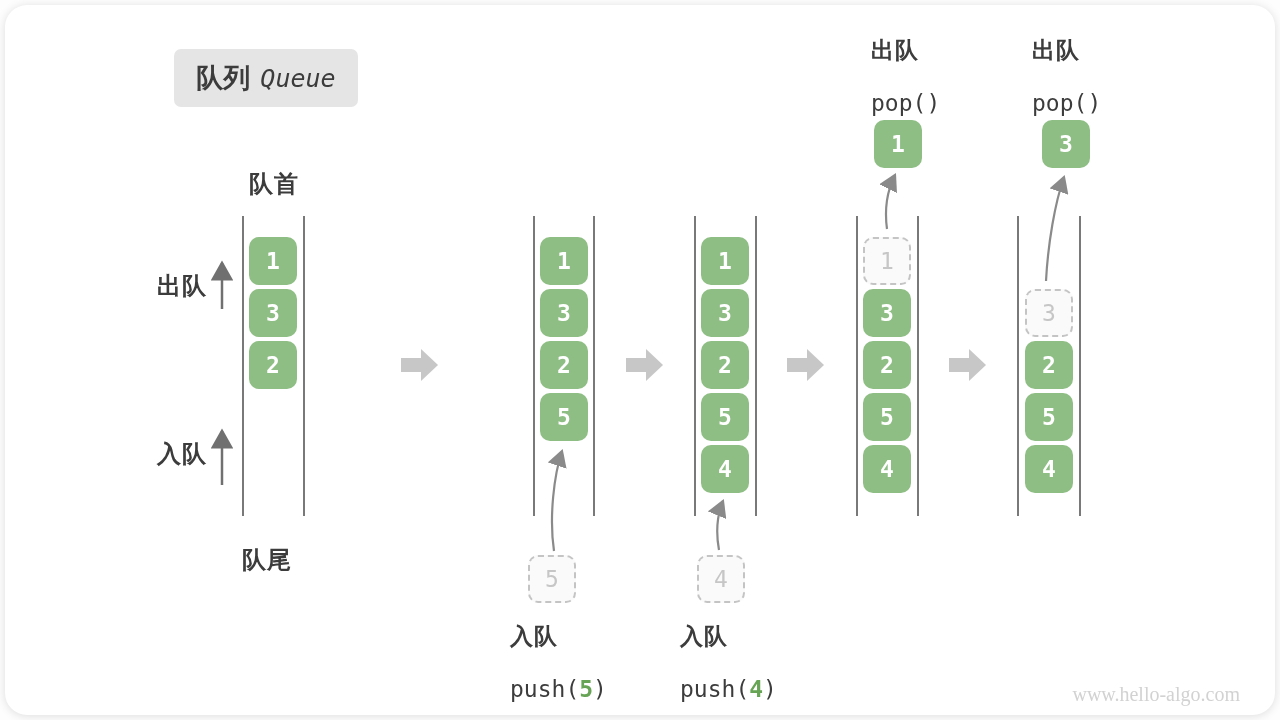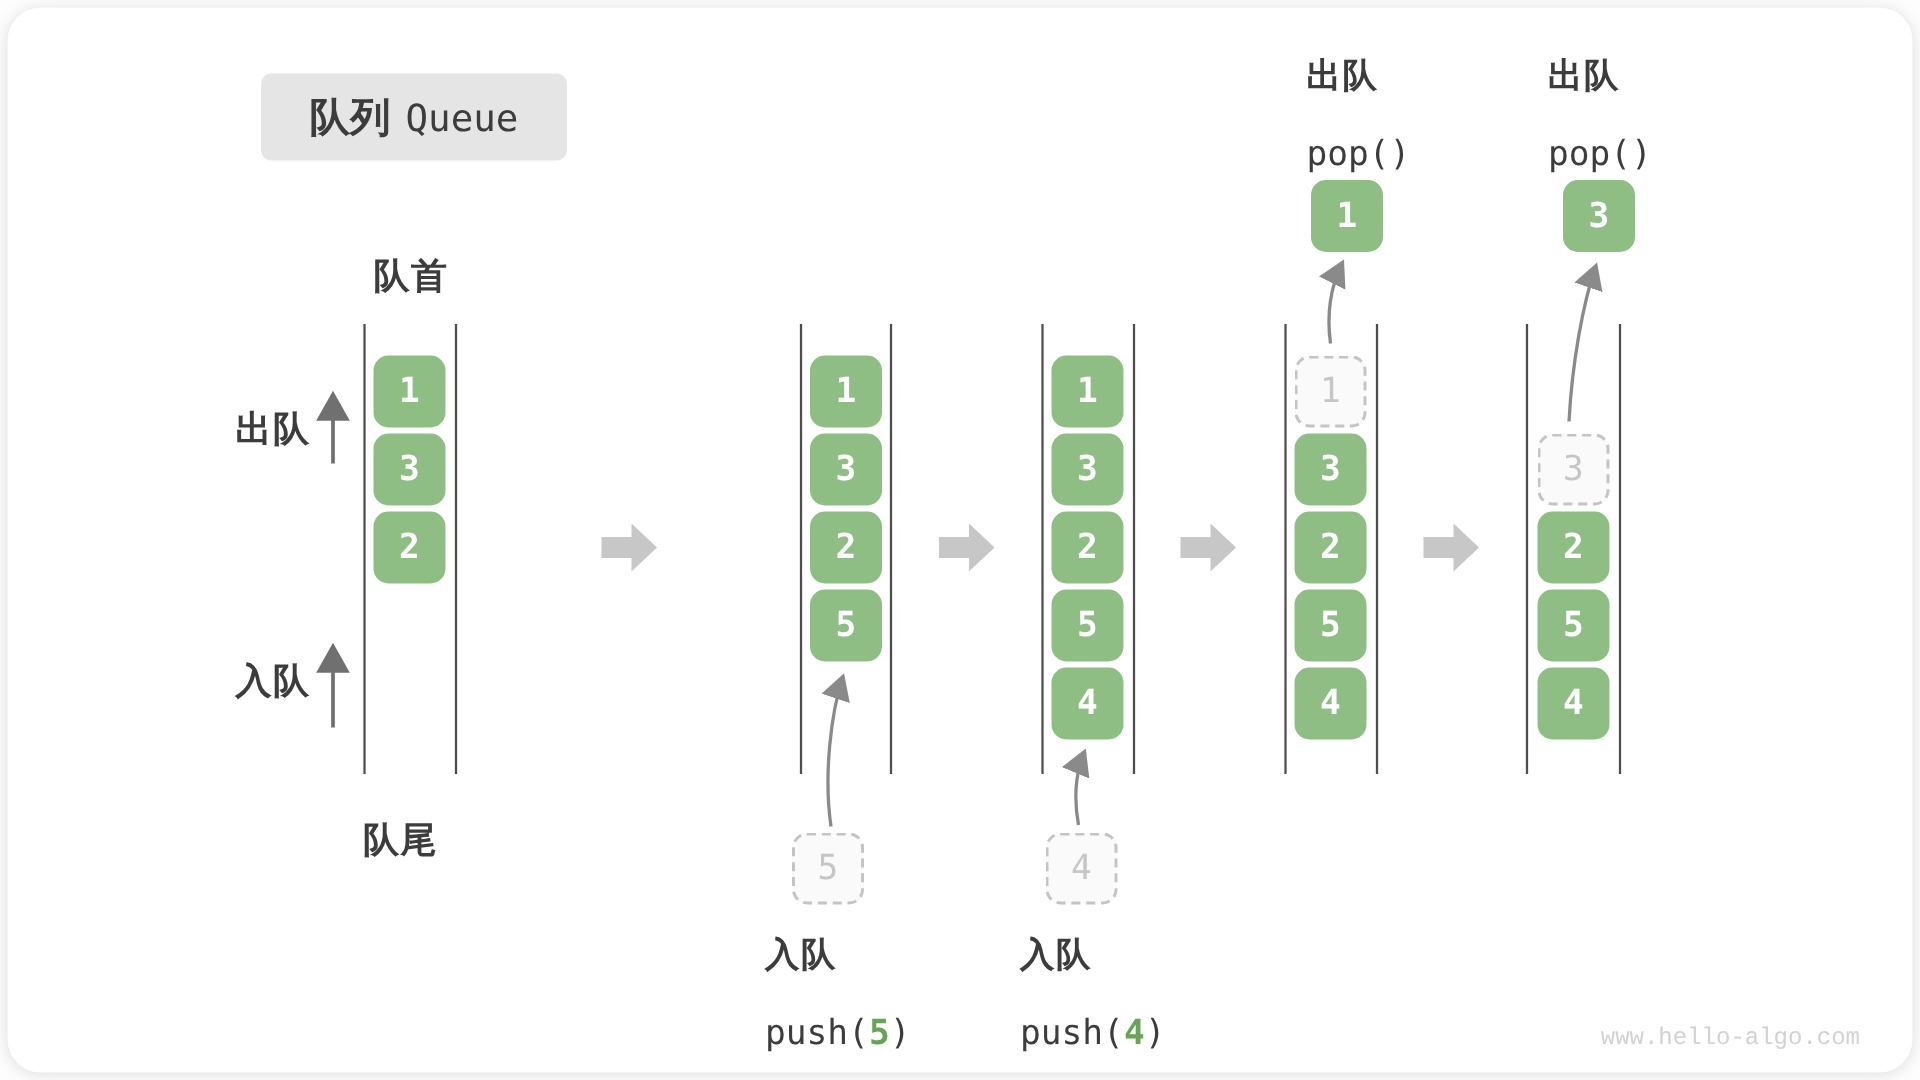--- a/index.html
+++ b/index.html
@@ -10,26 +10,26 @@
     color:var(--text-dark,#3c3c3c);
   }
   .canvas{
     position:absolute;left:5px;top:5px;right:5px;bottom:5px;
     background:#ffffff;border-radius:22px;
     box-shadow:0 1px 10px rgba(0,0,0,0.13);
   }
   .overlay{position:absolute;left:0;top:0;width:1280px;height:720px;pointer-events:none;}
 
   .badge{
-    position:absolute;left:169px;top:44px;width:204px;height:58px;
+    position:absolute;left:169px;top:44px;width:184px;height:58px;
     background:var(--badge-bg,#e5e5e5);border-radius:7px;
     display:flex;align-items:center;justify-content:center;gap:10px;
   }
   .badge .zh{font-weight:700;font-size:27px;color:var(--text-dark,#3c3c3c);}
-  .badge .en{font-family:"DejaVu Sans Mono",monospace;font-size:25px;color:var(--text-dark,#3c3c3c);}
+  .badge .en{font-family:"DejaVu Sans Mono",monospace;font-size:25px;color:var(--text-dark,#3c3c3c);font-style:italic;}
 
   .side-label{
     position:absolute;font-size:24px;font-weight:700;
     color:var(--text-dark,#3c3c3c);letter-spacing:1px;white-space:nowrap;
   }
   .lbl-front{left:237px;top:153px;width:64px;text-align:center;margin-top:10px;}
   .lbl-rear{left:237px;top:539px;width:64px;text-align:left;}
   .lbl-out{left:152px;top:265px;}
   .lbl-in{left:152px;top:433px;}
 
@@ -47,21 +47,21 @@
   .anno{position:absolute;white-space:nowrap;}
   .anno .zh{font-size:23px;font-weight:600;color:var(--text-dark,#3c3c3c);letter-spacing:1px;}
   .anno .code{
     font-family:"DejaVu Sans Mono",monospace;font-size:23px;
     color:var(--text-dark,#3c3c3c);margin-top:24px;
   }
   .anno .code .arg{color:var(--arg-green,#67a455);font-weight:700;}
 
   .watermark{
     position:absolute;right:35px;top:678px;
-    font-family:Liberation Mono, monospace;font-size:16px;
+    font-family:Liberation Serif, serif;font-size:20px;
     color:var(--watermark,#d2d2d2);
   }
 </style>
 </head>
 <body>
 
 <div class="canvas">
 
   <div class="badge">
     <span class="zh">队列</span>

